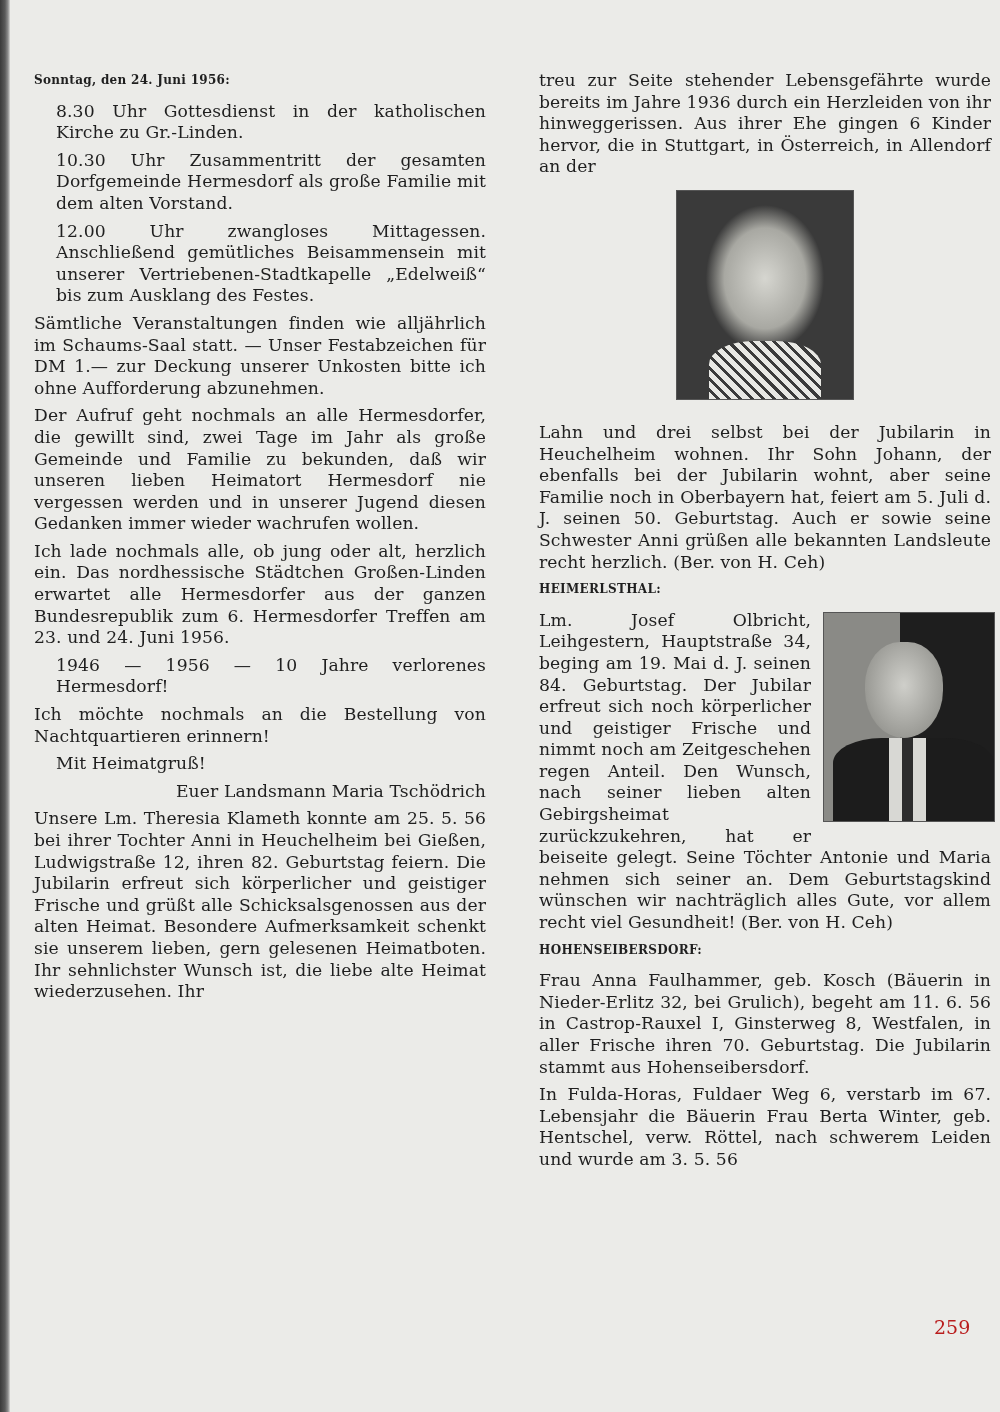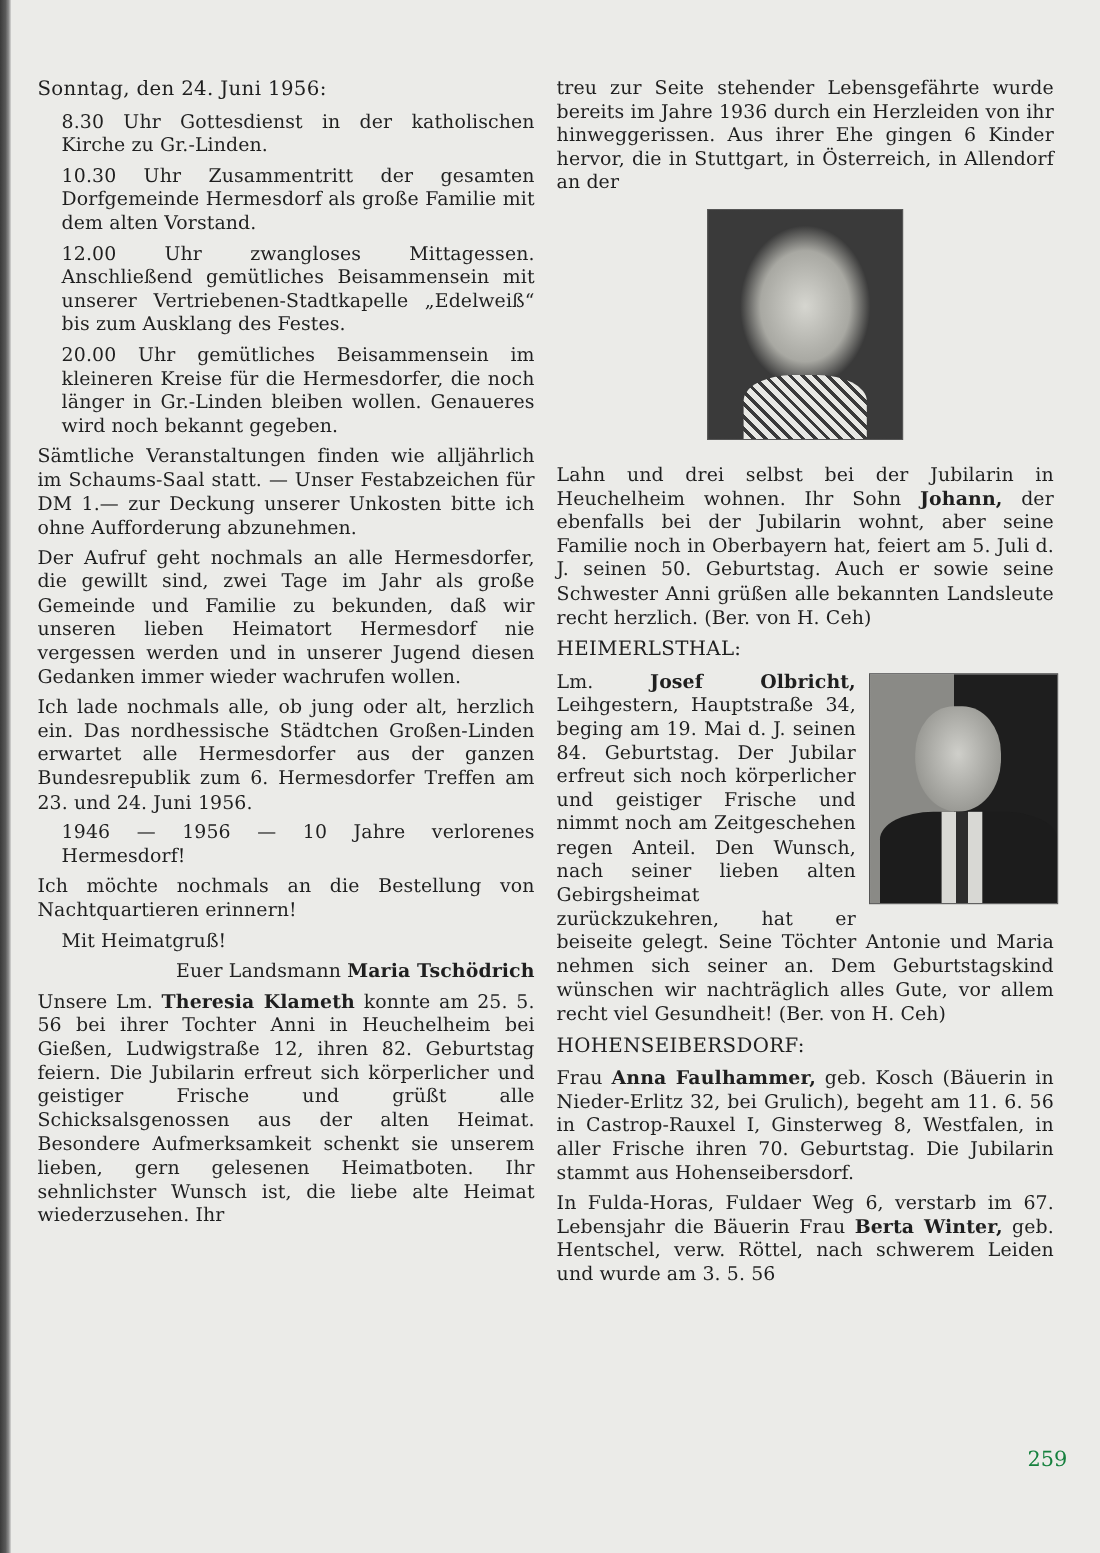--- a/index.html
+++ b/index.html
@@ -13,26 +13,26 @@
     .spine {
       position: absolute; left: 0; top: 0; width: 10px; height: 1412px;
       background: linear-gradient(to right, #3a3a3a 0, #5a5a5a 5px, #8e8e8e 8px, #d8d8d6 10px);
     }
     .col {
       position: absolute; top: 70px; width: 452px;
       font-size: 17.2px; line-height: 21.6px; text-align: justify;
       letter-spacing: 0.1px;
     }
     .col-left { left: 34px; }
-    .col-right { left: 506px; width: 452px; }
+    .col-right { left: 539px; width: 452px; }
     p { margin: 0 0 6px 0; }
     .indent { padding-left: 22px; }
-    .bold { font-weight: bold; }
+    .bold { font-weight: normal; }
     .heading {
-      font-weight: normal; font-size: 18px; letter-spacing: 0.3px;
+      font-weight: bold; font-size: 12px; letter-spacing: 0.3px;
       margin: 0 0 9px 0; text-align: left;
     }
     .signature { text-align: right; }
     .photo {
       background: #2a2a2a; border: 1px solid #555;
       position: relative; overflow: hidden;
     }
     .photo-woman {
       width: 176px; height: 208px; margin: 12px auto 22px auto;
       background: radial-gradient(ellipse 42% 44% at 50% 42%, #d6d6d0 0%, #a8a8a2 55%, #3a3a3a 80%),
@@ -56,34 +56,33 @@
       position: absolute; left: 5%; right: 0; bottom: 0; height: 40%;
       background: #1c1c1c; border-radius: 30% 30% 0 0;
     }
     .photo-man .shirt {
       position: absolute; left: 38%; width: 22%; bottom: 0; height: 40%;
       background: linear-gradient(90deg, #d8d8d4 0 35%, #2c2c2c 35% 65%, #d8d8d4 65%);
     }
     .gap-heading { }
     .page-number {
       position: absolute; left: 934px; top: 1316px;
-      font-size: 19px; color: #15803d;
+      font-size: 19px; color: #b91c1c;
     }
   </style>
 </head>
 <body>
 
 <div class="spine"></div>
 
 <div class="col col-left">
   <p class="heading">Sonntag, den 24. Juni 1956:</p>
   <p class="indent">8.30 Uhr Gottesdienst in der katholischen Kirche zu Gr.-Linden.</p>
   <p class="indent">10.30 Uhr Zusammentritt der gesamten Dorfgemeinde Hermesdorf als große Familie mit dem alten Vorstand.</p>
   <p class="indent">12.00 Uhr zwangloses Mittagessen. Anschließend gemütliches Beisammensein mit unserer Vertriebenen-Stadtkapelle „Edelweiß“ bis zum Ausklang des Festes.</p>
-  <p class="indent">20.00 Uhr gemütliches Beisammensein im kleineren Kreise für die Hermesdorfer, die noch länger in Gr.-Linden bleiben wollen. Genaueres wird noch bekannt gegeben.</p>
   <p>Sämtliche Veranstaltungen finden wie alljährlich im Schaums-Saal statt. — Unser Festabzeichen für DM 1.— zur Deckung unserer Unkosten bitte ich ohne Aufforderung abzunehmen.</p>
   <p>Der Aufruf geht nochmals an alle Hermesdorfer, die gewillt sind, zwei Tage im Jahr als große Gemeinde und Familie zu bekunden, daß wir unseren lieben Heimatort Hermesdorf nie vergessen werden und in unserer Jugend diesen Gedanken immer wieder wachrufen wollen.</p>
   <p>Ich lade nochmals alle, ob jung oder alt, herzlich ein. Das nordhessische Städtchen Großen-Linden erwartet alle Hermesdorfer aus der ganzen Bundesrepublik zum 6. Hermesdorfer Treffen am 23. und 24. Juni 1956.</p>
   <p class="indent">1946 — 1956 — 10 Jahre verlorenes Hermesdorf!</p>
   <p>Ich möchte nochmals an die Bestellung von Nachtquartieren erinnern!</p>
   <p class="indent">Mit Heimatgruß!</p>
   <p class="signature"><span>Euer Landsmann </span><span class="bold">Maria Tschödrich</span></p>
   <p><span>Unsere Lm. </span><span class="bold">Theresia Klameth</span><span> konnte am 25. 5. 56 bei ihrer Tochter Anni in Heuchelheim bei Gießen, Ludwigstraße 12, ihren 82. Geburtstag feiern. Die Jubilarin erfreut sich körperlicher und geistiger Frische und grüßt alle Schicksalsgenossen aus der alten Heimat. Besondere Aufmerksamkeit schenkt sie unserem lieben, gern gelesenen Heimatboten. Ihr sehnlichster Wunsch ist, die liebe alte Heimat wiederzusehen. Ihr</span></p>
 </div>
 

